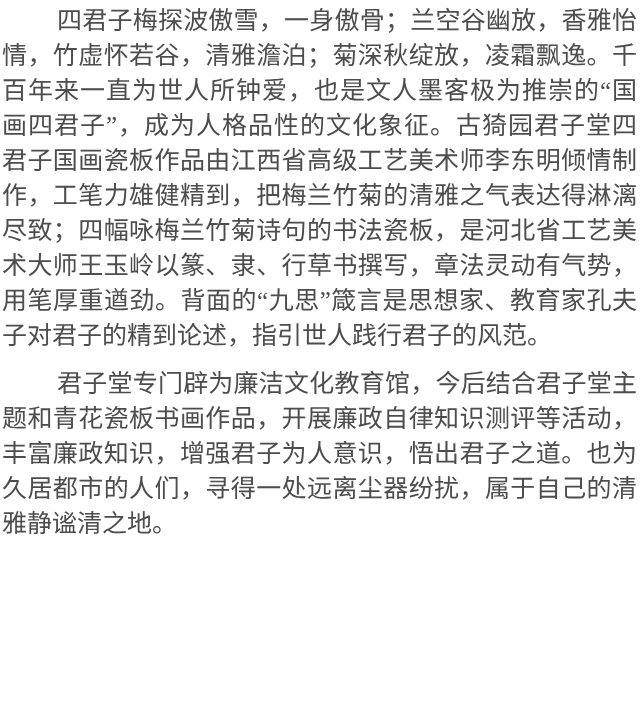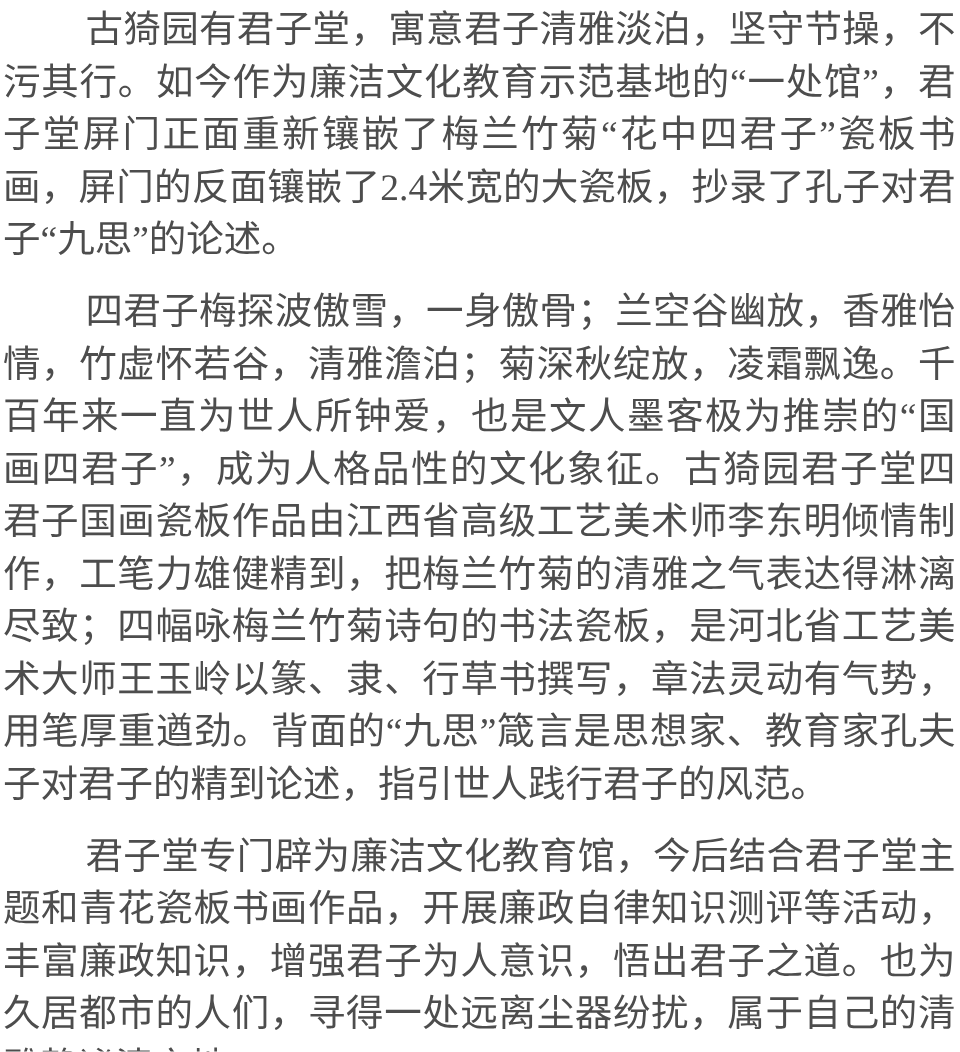--- a/index.html
+++ b/index.html
@@ -34,17 +34,16 @@
     }
     .para:last-child {
       margin-bottom: 0;
     }
   </style>
 </head>
 <body>
 
 <main class="page">
   <article class="article">
-    <p class="para">古猗园有君子堂，寓意君子清雅淡泊，坚守节操，不污其行。如今作为廉洁文化教育示范基地的“一处馆”，君子堂屏门正面重新镶嵌了梅兰竹菊“花中四君子”瓷板书画，屏门的反面镶嵌了2.4米宽的大瓷板，抄录了孔子对君子“九思”的论述。</p>
     <p class="para">四君子梅探波傲雪，一身傲骨；兰空谷幽放，香雅怡情，竹虚怀若谷，清雅澹泊；菊深秋绽放，凌霜飘逸。千百年来一直为世人所钟爱，也是文人墨客极为推崇的“国画四君子”，成为人格品性的文化象征。古猗园君子堂四君子国画瓷板作品由江西省高级工艺美术师李东明倾情制作，工笔力雄健精到，把梅兰竹菊的清雅之气表达得淋漓尽致；四幅咏梅兰竹菊诗句的书法瓷板，是河北省工艺美术大师王玉岭以篆、隶、行草书撰写，章法灵动有气势，用笔厚重遒劲。背面的“九思”箴言是思想家、教育家孔夫子对君子的精到论述，指引世人践行君子的风范。</p>
     <p class="para">君子堂专门辟为廉洁文化教育馆，今后结合君子堂主题和青花瓷板书画作品，开展廉政自律知识测评等活动，丰富廉政知识，增强君子为人意识，悟出君子之道。也为久居都市的人们，寻得一处远离尘器纷扰，属于自己的清雅静谧清之地。</p>
   </article>
 </main>
 
 </body></html>

